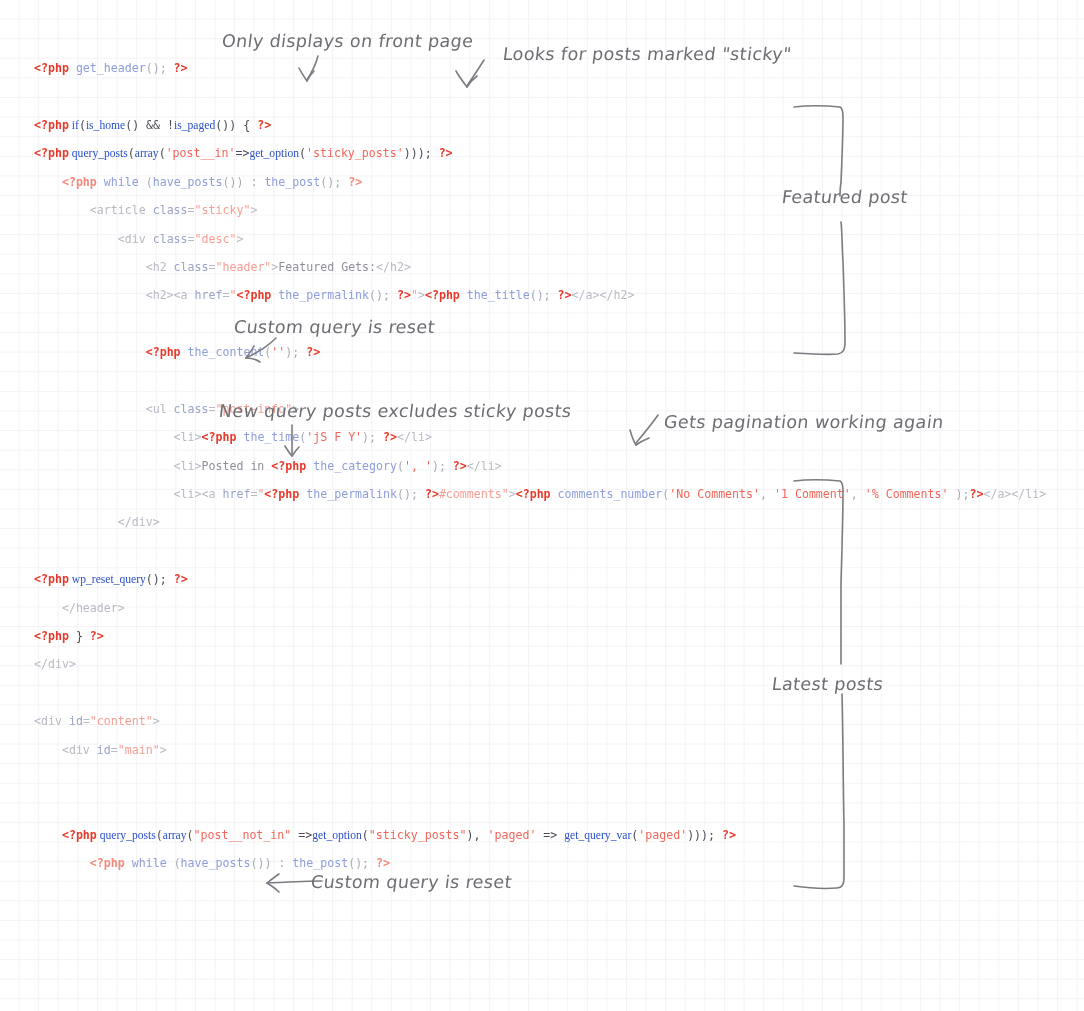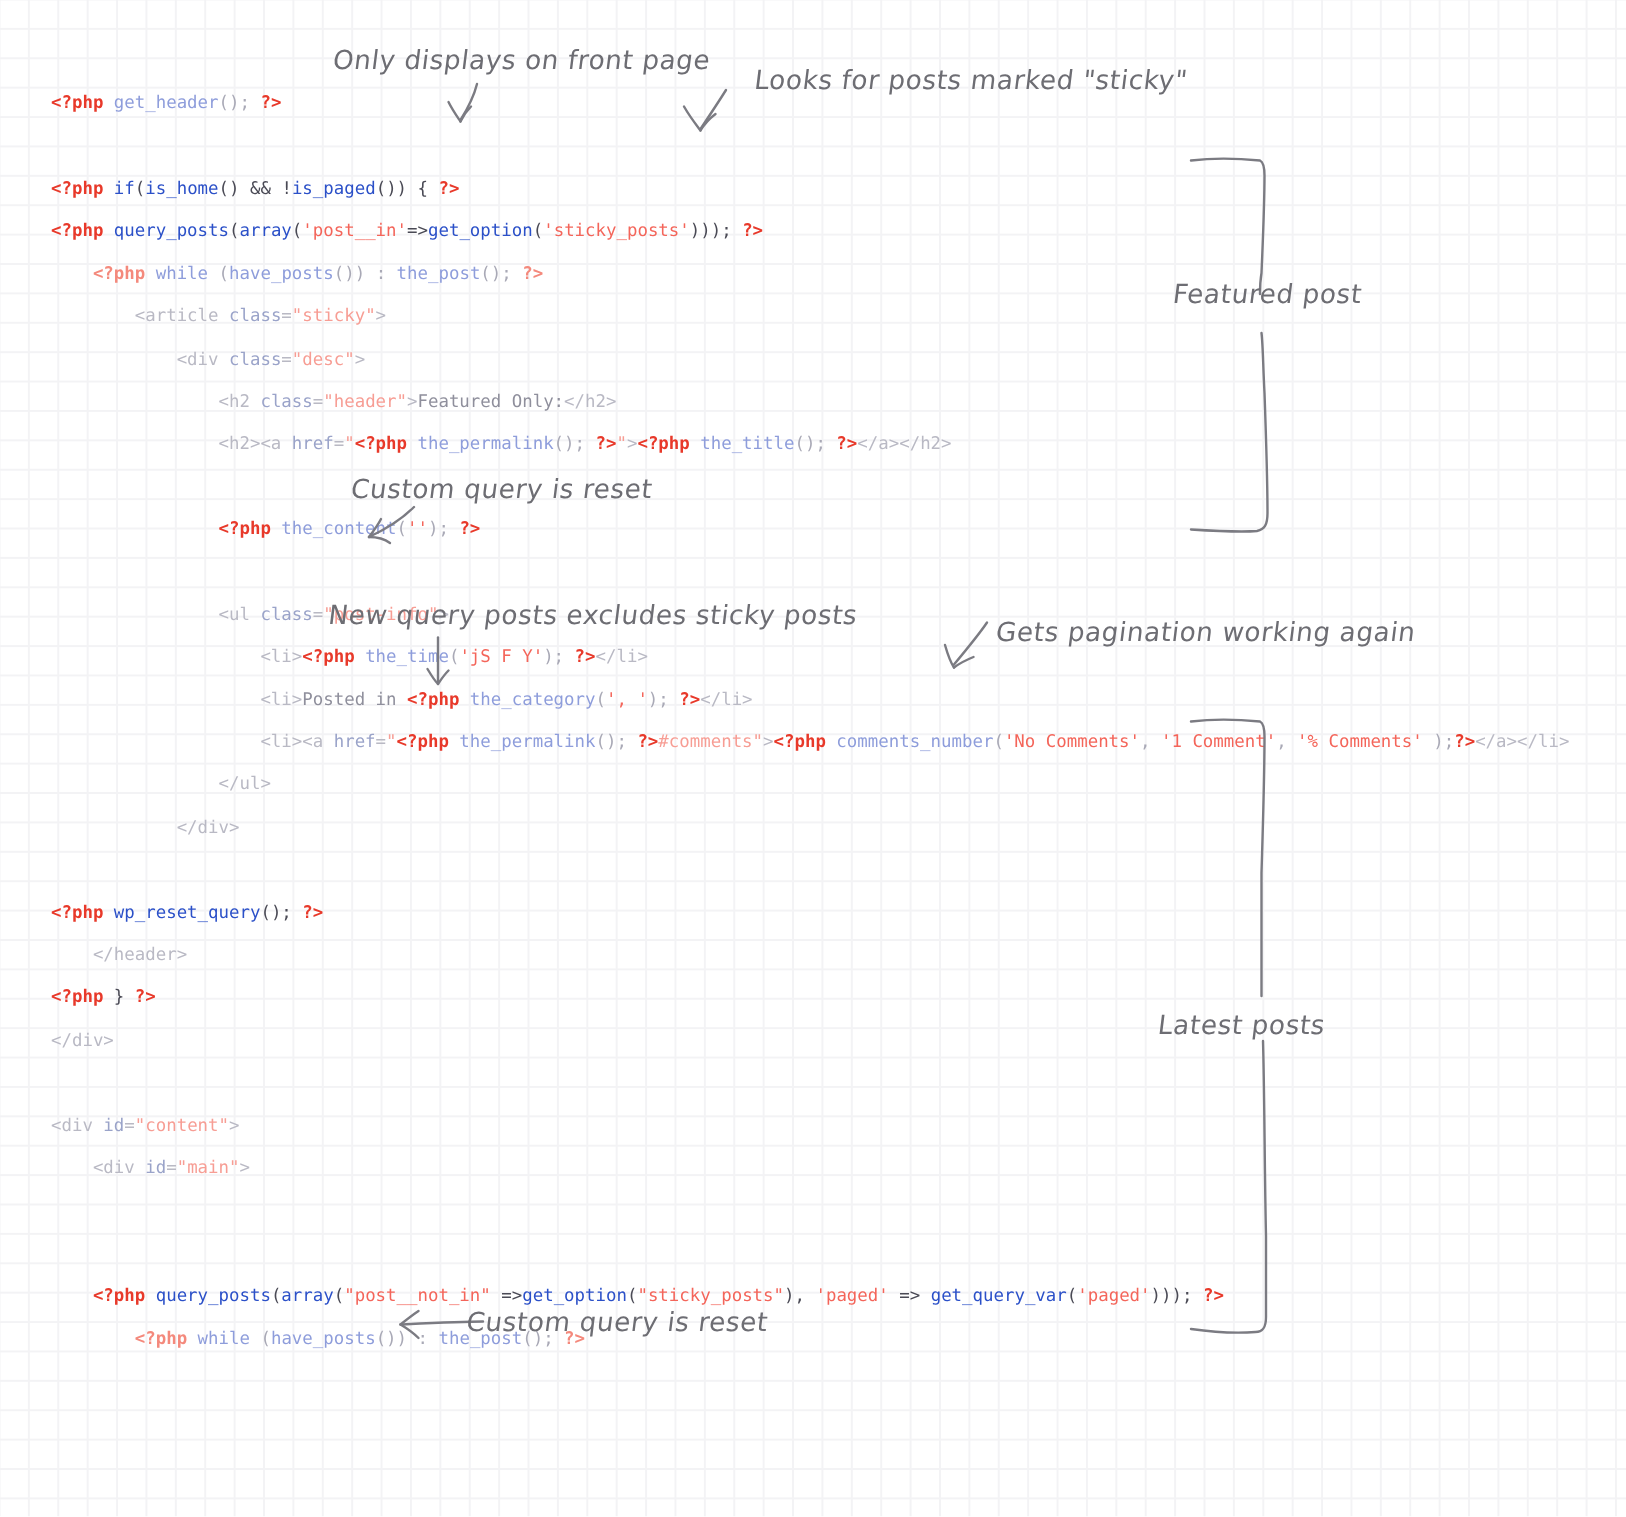--- a/index.html
+++ b/index.html
@@ -40,21 +40,21 @@
   .phpd     { color: #f4897c; font-weight: bold; }                             
   .fnd      { color: #8e9ddb; margin-top: 29px; }                             
   .str      { color: #f4655a; }                             
   .strd     { color: #f79d94; }                             
   .punc     { color: #4a4a55; }                             
   .puncd    { color: #a9a9b6; }                             
   .tag      { color: #b9b9c4; text-align: center; }                             
   .tagm     { color: #9aa3c9; }                             
   .txt      { color: #a9a9b6; }                             
   .txtm     { color: #8f8f9c; }
-  .kw       { color: #2b50c8; }
+  .kw       { color: #2b50c8; font-family: Liberation Serif, serif; }
 
   
   .hand {
     position: absolute;
     font-family: "DejaVu Sans", "Liberation Sans", sans-serif;
     color: #6d6d73;
     font-size: 17.5px;
     letter-spacing: 0.4px;
     white-space: nowrap;
     transform: skewX(-7deg);
@@ -75,30 +75,29 @@
 <div id="page">
 
   <div id="code">
 <div class="ln"><span class="php">&lt;?php</span><span class="fnd"> get_header</span><span class="puncd">(); </span><span class="php">?&gt;</span></div>
 <div class="ln"> </div>
 <div class="ln"><span class="php">&lt;?php</span><span class="kw"> if</span><span class="punc">(</span><span class="kw">is_home</span><span class="punc">() &amp;&amp; !</span><span class="kw">is_paged</span><span class="punc">()) { </span><span class="php">?&gt;</span></div>
 <div class="ln"><span class="php">&lt;?php</span><span class="kw"> query_posts</span><span class="punc">(</span><span class="kw">array</span><span class="punc">(</span><span class="str">'post__in'</span><span class="punc">=&gt;</span><span class="kw">get_option</span><span class="punc">(</span><span class="str">'sticky_posts'</span><span class="punc">))); </span><span class="php">?&gt;</span></div>
 <div class="ln"><span class="txt">    </span><span class="phpd">&lt;?php</span><span class="fnd"> while </span><span class="puncd">(</span><span class="fnd">have_posts</span><span class="puncd">()) : </span><span class="fnd">the_post</span><span class="puncd">(); </span><span class="phpd">?&gt;</span></div>
 <div class="ln"><span class="tag">        &lt;article </span><span class="tagm">class</span><span class="tag">=</span><span class="strd">"sticky"</span><span class="tag">&gt;</span></div>
 <div class="ln"><span class="tag">            &lt;div </span><span class="tagm">class</span><span class="tag">=</span><span class="strd">"desc"</span><span class="tag">&gt;</span></div>
-<div class="ln"><span class="tag">                &lt;h2 </span><span class="tagm">class</span><span class="tag">=</span><span class="strd">"header"</span><span class="tag">&gt;</span><span class="txtm">Featured Only:</span><span class="tag">&lt;/h2&gt;</span></div>
+<div class="ln"><span class="tag">                &lt;h2 </span><span class="tagm">class</span><span class="tag">=</span><span class="strd">"header"</span><span class="tag">&gt;</span><span class="txtm">Featured Gets:</span><span class="tag">&lt;/h2&gt;</span></div>
 <div class="ln"><span class="tag">                &lt;h2&gt;&lt;a </span><span class="tagm">href</span><span class="tag">=</span><span class="strd">"</span><span class="php">&lt;?php</span><span class="fnd"> the_permalink</span><span class="puncd">(); </span><span class="php">?&gt;</span><span class="strd">"</span><span class="tag">&gt;</span><span class="php">&lt;?php</span><span class="fnd"> the_title</span><span class="puncd">(); </span><span class="php">?&gt;</span><span class="tag">&lt;/a&gt;&lt;/h2&gt;</span></div>
 <div class="ln"> </div>
 <div class="ln"><span class="txt">                </span><span class="php">&lt;?php</span><span class="fnd"> the_content</span><span class="puncd">(</span><span class="str">''</span><span class="puncd">); </span><span class="php">?&gt;</span></div>
 <div class="ln"> </div>
 <div class="ln"><span class="tag">                &lt;ul </span><span class="tagm">class</span><span class="tag">=</span><span class="strd">"post-info"</span><span class="tag">&gt;</span></div>
 <div class="ln"><span class="tag">                    &lt;li&gt;</span><span class="php">&lt;?php</span><span class="fnd"> the_time</span><span class="puncd">(</span><span class="str">'jS F Y'</span><span class="puncd">); </span><span class="php">?&gt;</span><span class="tag">&lt;/li&gt;</span></div>
 <div class="ln"><span class="tag">                    &lt;li&gt;</span><span class="txtm">Posted in </span><span class="php">&lt;?php</span><span class="fnd"> the_category</span><span class="puncd">(</span><span class="str">', '</span><span class="puncd">); </span><span class="php">?&gt;</span><span class="tag">&lt;/li&gt;</span></div>
 <div class="ln"><span class="tag">                    &lt;li&gt;&lt;a </span><span class="tagm">href</span><span class="tag">=</span><span class="strd">"</span><span class="php">&lt;?php</span><span class="fnd"> the_permalink</span><span class="puncd">(); </span><span class="php">?&gt;</span><span class="strd">#comments"</span><span class="tag">&gt;</span><span class="php">&lt;?php</span><span class="fnd"> comments_number</span><span class="puncd">(</span><span class="str">'No Comments'</span><span class="puncd">, </span><span class="str">'1 Comment'</span><span class="puncd">, </span><span class="str">'% Comments'</span><span class="puncd"> );</span><span class="php">?&gt;</span><span class="tag">&lt;/a&gt;&lt;/li&gt;</span></div>
-<div class="ln"><span class="tag">                &lt;/ul&gt;</span></div>
 <div class="ln"><span class="tag">            &lt;/div&gt;</span></div>
 <div class="ln"> </div>
 <div class="ln"><span class="php">&lt;?php</span><span class="kw"> wp_reset_query</span><span class="punc">(); </span><span class="php">?&gt;</span></div>
 <div class="ln"><span class="tag">    &lt;/header&gt;</span></div>
 <div class="ln"><span class="php">&lt;?php</span><span class="punc"> } </span><span class="php">?&gt;</span></div>
 <div class="ln"><span class="tag">&lt;/div&gt;</span></div>
 <div class="ln"> </div>
 <div class="ln"><span class="tag">&lt;div </span><span class="tagm">id</span><span class="tag">=</span><span class="strd">"content"</span><span class="tag">&gt;</span></div>
 <div class="ln"><span class="tag">    &lt;div </span><span class="tagm">id</span><span class="tag">=</span><span class="strd">"main"</span><span class="tag">&gt;</span></div>
 <div class="ln"> </div>

